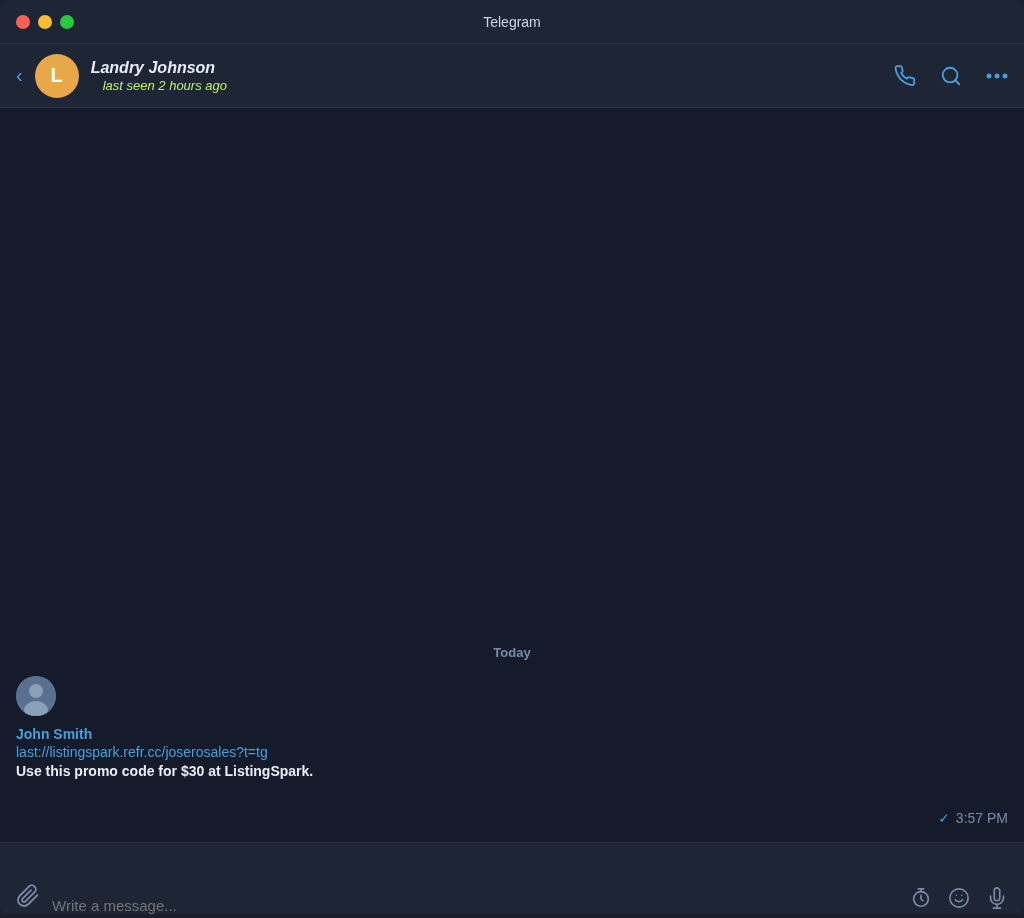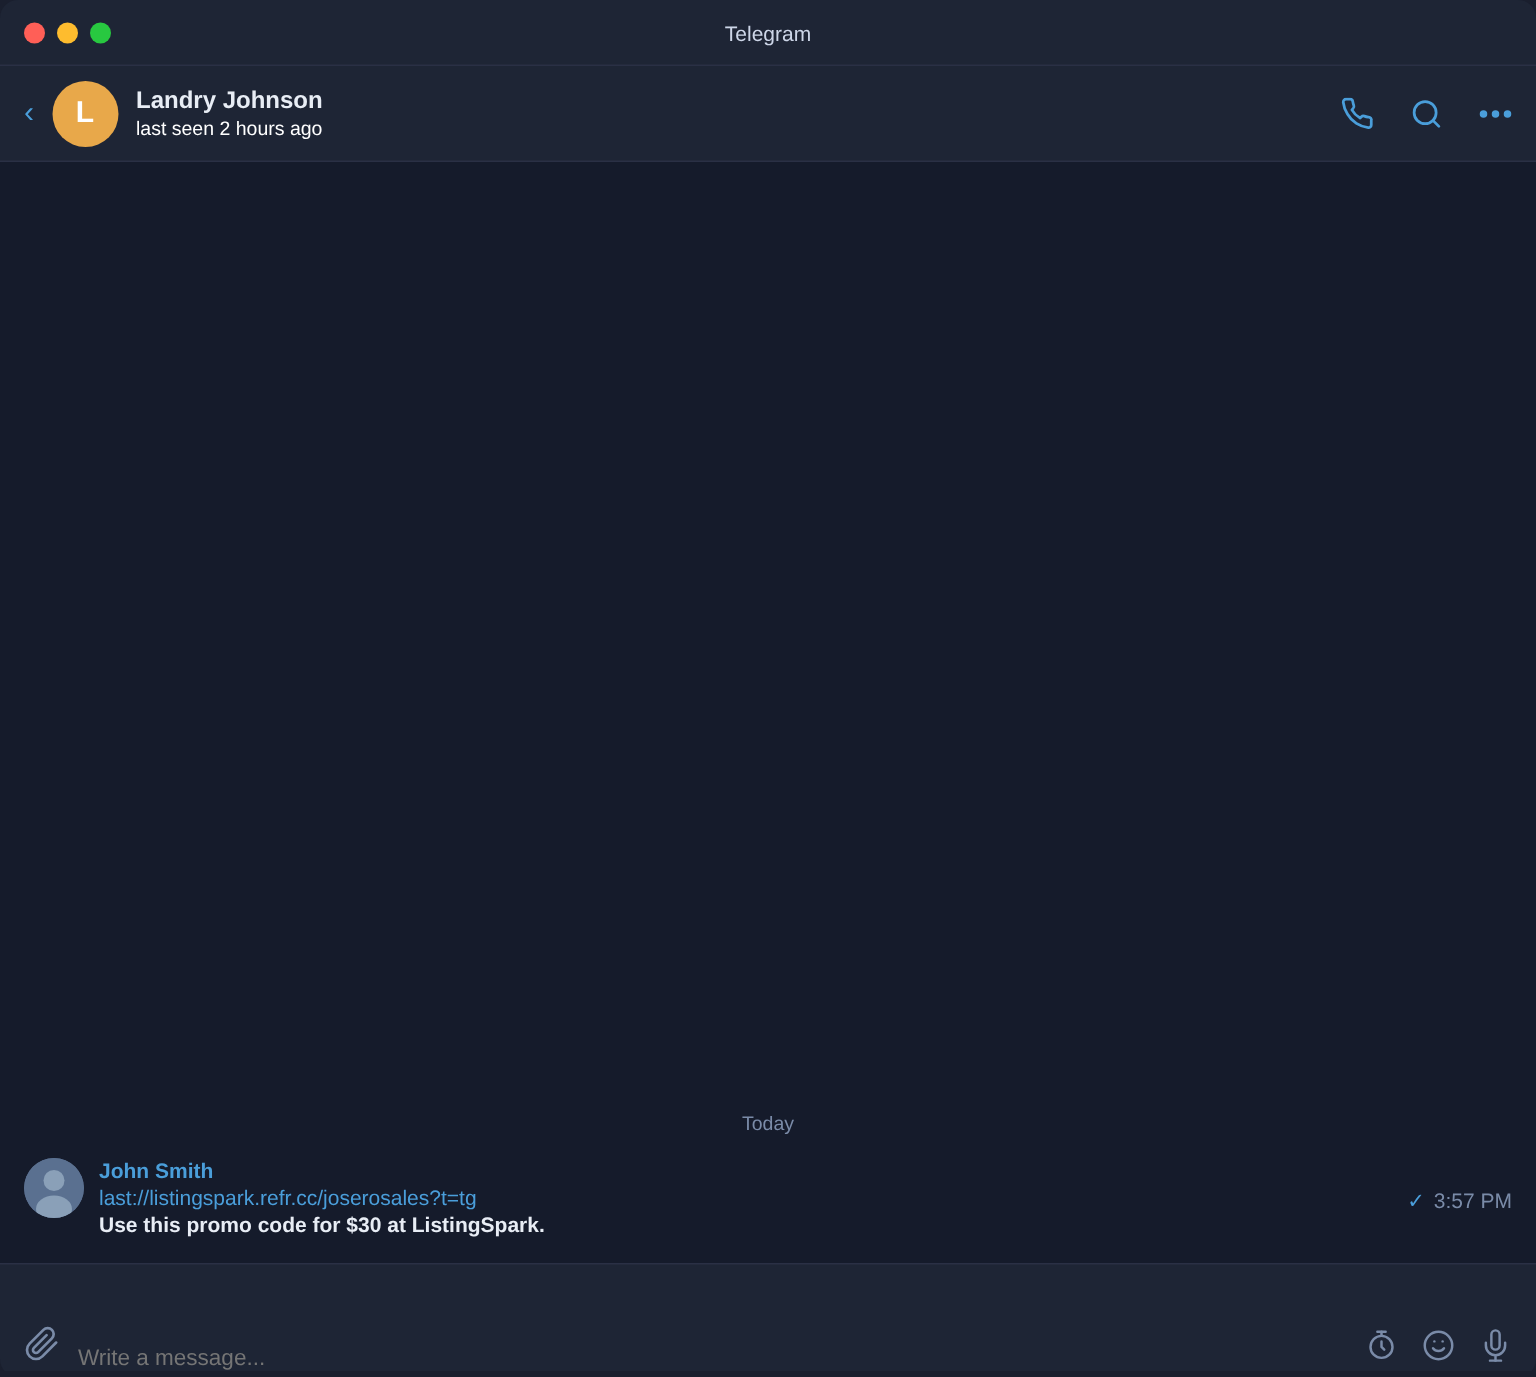--- a/index.html
+++ b/index.html
@@ -79,32 +79,34 @@
       justify-content: center;
       color: white;
       font-size: 20px;
       font-weight: 600;
       margin-right: 12px;
       flex-shrink: 0;
     }
 
     .contact-info {
       flex: 1;
+      font-style: italic;
     }
 
     .contact-name {
       color: #e8edf5;
       font-size: 16px;
       font-weight: 600;
     }
 
     .contact-status {
-      color: #ffffff;
+      color: #bef264;
       font-size: 13px;
       margin-top: 1px;
+      margin-left: 12px;
     }
 
     .header-actions {
       display: flex;
       gap: 24px;
       align-items: center;
     }
 
     .header-icon-btn {
       background: none;
@@ -125,32 +127,33 @@
       display: flex;
       flex-direction: column;
       justify-content: flex-end;
       padding-bottom: 16px;
     }
 
     .date-divider {
       text-align: center;
       color: #7a8ba8;
       font-size: 13px;
-      font-weight: 400;
+      font-weight: 700;
       margin-bottom: 16px;
     }
 
     .messages-container {
       padding: 0 16px;
     }
 
     .message-row {
       display: flex;
       align-items: flex-start;
       gap: 10px;
+      flex-direction: column;
     }
 
     
     .avatar-svg {
       width: 40px;
       height: 40px;
       border-radius: 50%;
       overflow: hidden;
       background: #5a7090;
       flex-shrink: 0;

